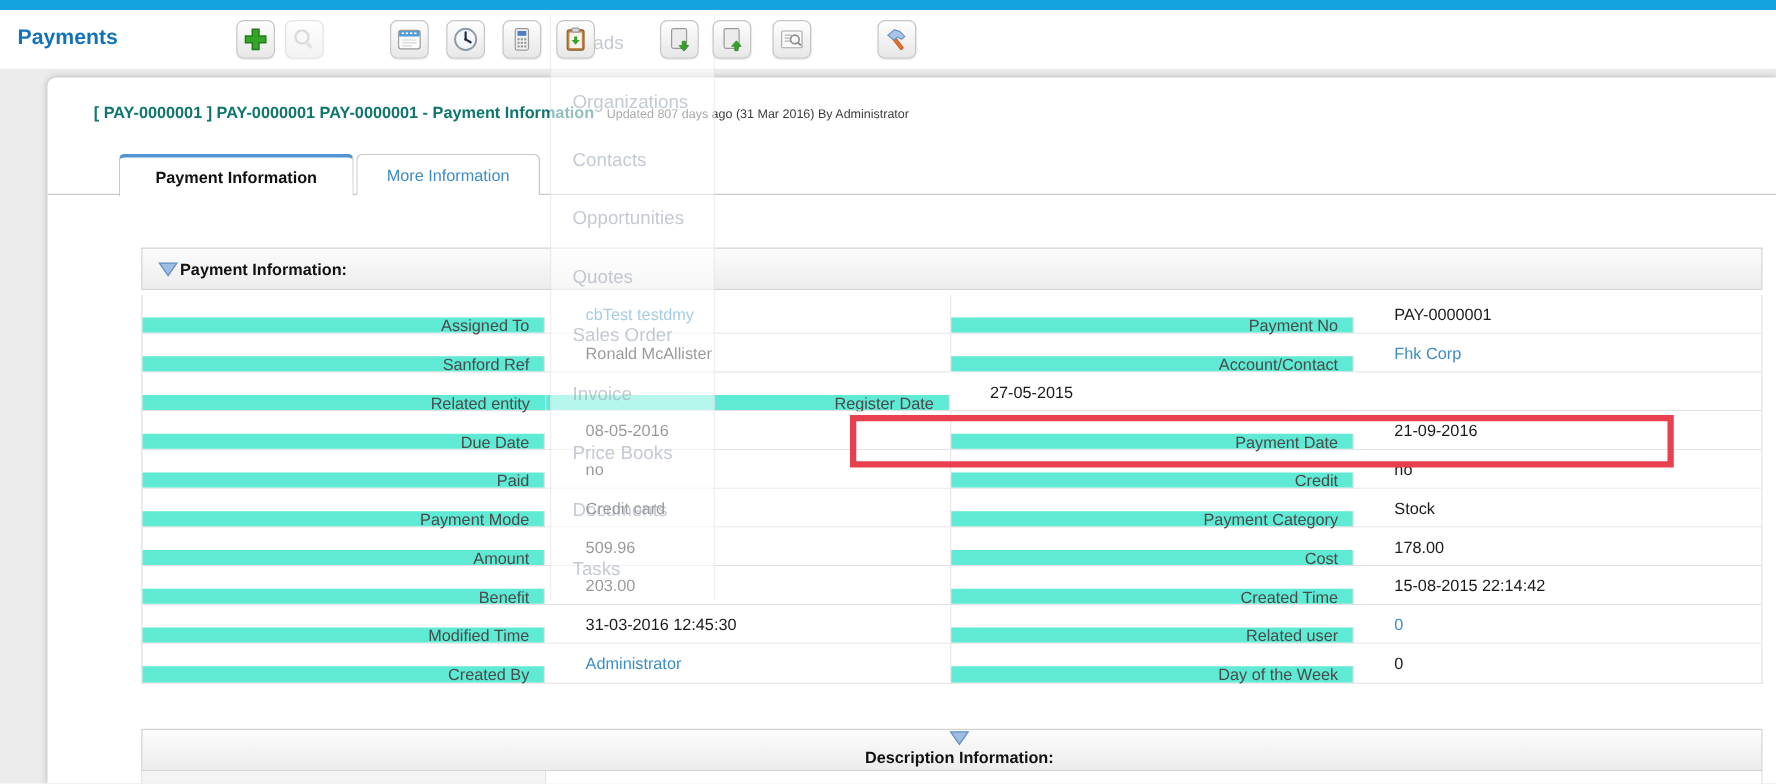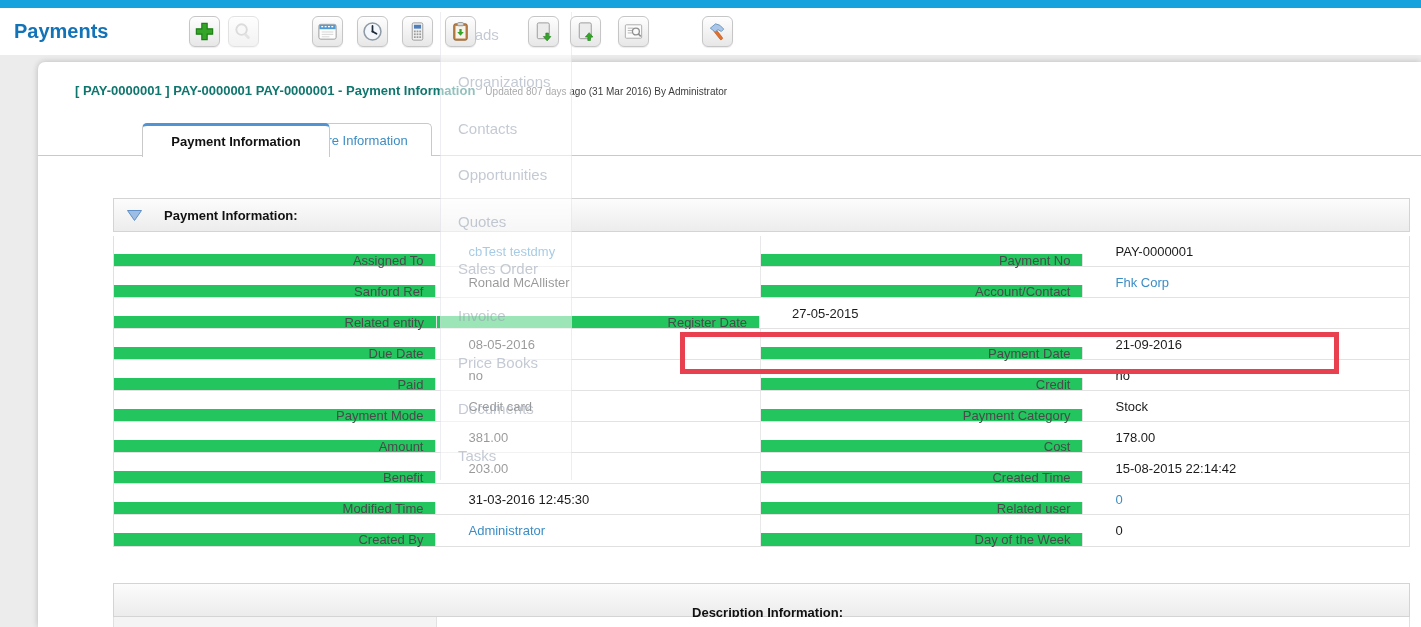--- a/index.html
+++ b/index.html
@@ -2,55 +2,55 @@
 <html><head>
 <meta charset="utf-8">
 <style>
   * { margin:0; padding:0; box-sizing:border-box; }
   html,body { width:1421px; height:627px; overflow:hidden;
     font-family:"Liberation Sans", sans-serif; background:#fff; }
   #stage { position:relative; width:1421px; height:627px; background:#fff; }
 
   
   .topbar { position:absolute; left:0; top:0; width:1421px; height:8px; background:#16a2dc; }
-  .module-title { position:absolute; left:14px; top:20px; font-size:20px; font-weight:bold; color:#1273b8; }
+  .module-title { position:absolute; left:14px; top:20px; font-size:17px; font-weight:bold; color:#1273b8; }
   .toolbar { position:absolute; left:0; top:16px; height:34px; width:1421px; z-index:10; }
   .icon-btn { position:absolute; top:0; width:31px; height:31px; border:1px solid #c6c6c6; border-radius:6px;
     background:linear-gradient(#fefefe,#e7e7e7); box-shadow:inset 0 1px 0 #fff, 0 1px 1px rgba(0,0,0,.08);
     display:flex; align-items:center; justify-content:center; cursor:pointer; }
   .icon-btn.faded { opacity:.5; }
 
   
   .page-bg { position:absolute; left:0; top:55px; width:1421px; height:572px; background:#ececec; }
   .card { position:absolute; left:38px; top:62px; width:1383px; height:565px; background:#fff;
     border-radius:7px 0 0 0; box-shadow:0 0 6px rgba(0,0,0,.22); z-index:1; }
 
   .record-head { position:absolute; left:37px; top:19px; white-space:nowrap; }
   .record-title { font-size:13px; font-weight:bold; color:#0f766e; }
   .record-updated { font-size:10px; color:#3d3d3d; margin-left:10px; }
 
   
   .tabs { position:absolute; left:0; top:61px; width:1383px; height:33px; border-bottom:1px solid #c9c9c9; }
   .tab { position:absolute; top:0; height:33px; background:#fff; border:1px solid #c9c9c9; border-bottom:none;
     border-radius:5px 5px 0 0; display:flex; align-items:center; justify-content:center;
     font-size:13px; cursor:pointer; }
-  .tab.active { border-top:3px solid #5294d3; font-weight:bold; color:#111; height:34px; z-index:2;margin-left:47px; }
+  .tab.active { border-top:3px solid #5294d3; font-weight:bold; color:#111; height:34px; z-index:2; }
   .tab.inactive { color:#3c8dc5; }
 
   
   .section-hdr { position:absolute; left:75px; width:1297px; height:34px;
     background:linear-gradient(#fcfcfc,#ececec); border:1px solid #d4d4d4;
-    display:flex; align-items:center; gap:21px; padding-left:12px; cursor:pointer; }
+    display:flex; align-items:center; gap:1px; padding-left:12px; cursor:pointer; }
   .section-hdr .ttl { font-size:13px; font-weight:bold; color:#111; }
 
   
   .dtable { position:absolute; left:75px; top:174px; width:1297px; border:1px solid #e0e0e0; border-top:none; }
   .trow { display:flex; height:31px; border-bottom:1px solid #e2e2e2; }
   .trow:last-child { border-bottom:none; }
-  .tlabel { width:323px; background:#22c55e; border-right:1px solid #e2e2e2; display:flex;
+  .tlabel { width:323px; background:#5eead4; border-right:1px solid #e2e2e2; display:flex;
     align-items:center; justify-content:flex-end; padding-right:12px; font-size:13px; color:#4a4a4a;margin-top:18px; }
   .tvalue { width:325px; background:#fff; display:flex; align-items:center; padding-left:32px;
     font-size:13px; color:#1b1b1b; border-right:1px solid #e8e8e8; }
   .tvalue:last-child { border-right:none; width:326px; }
   .link { color:#3c8dc5; text-decoration:none; cursor:pointer; }
 
   .highlight-box { position:absolute; left:642px; top:270px; width:659px; height:42px;
     border:5px solid #e8404e; pointer-events:none; z-index:6; }
 
   
@@ -213,21 +213,21 @@
           <div class="tvalue">no</div>
         </div>
         <div class="trow">
           <div class="tlabel">Payment Mode</div>
           <div class="tvalue">Credit card</div>
           <div class="tlabel">Payment Category</div>
           <div class="tvalue">Stock</div>
         </div>
         <div class="trow">
           <div class="tlabel">Amount</div>
-          <div class="tvalue">381.00</div>
+          <div class="tvalue">509.96</div>
           <div class="tlabel">Cost</div>
           <div class="tvalue">178.00</div>
         </div>
         <div class="trow">
           <div class="tlabel">Benefit</div>
           <div class="tvalue">203.00</div>
           <div class="tlabel">Created Time</div>
           <div class="tvalue">15-08-2015 22:14:42</div>
         </div>
         <div class="trow">

